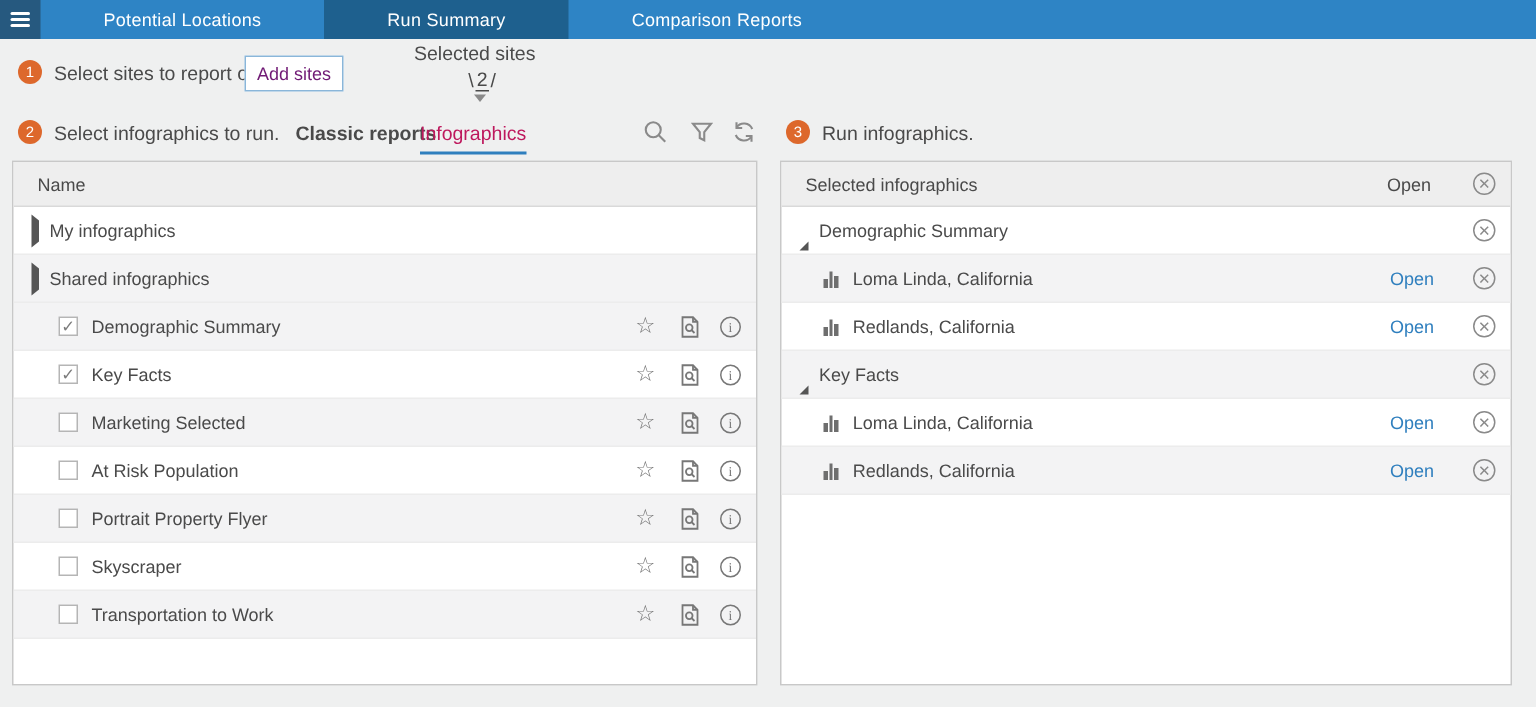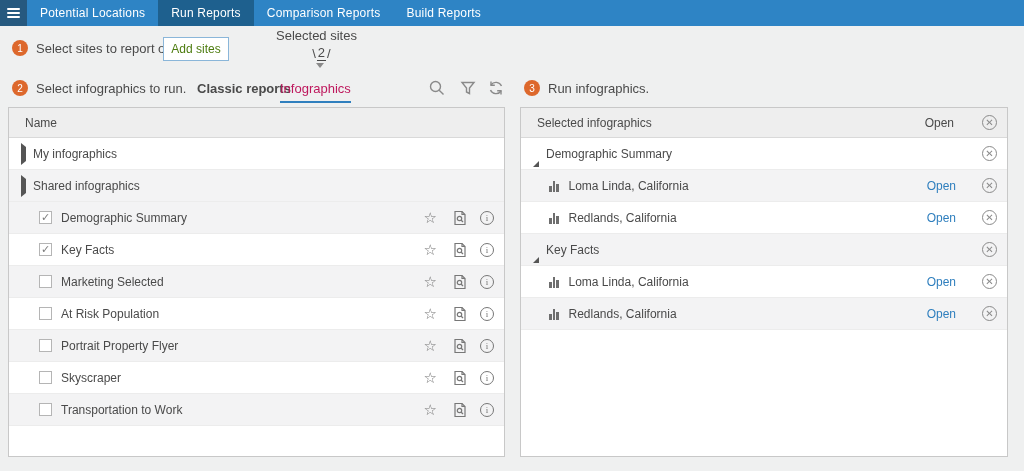--- a/index.html
+++ b/index.html
@@ -9,26 +9,26 @@
     background:#eff0f0;
     position:relative;
     overflow:hidden;
     color:#4a4a4a;
   }
   
   .topbar { position:absolute; left:0; top:0; width:1024px; height:26px; background:#2e84c5; display:flex; }
   .hamburger { width:27px; height:26px; background:#26597f; display:flex; align-items:center; justify-content:center; cursor:pointer; }
   .hamburger .lines { width:13px; }
   .hamburger .lines div { height:2px; background:#fff; margin:2px 0; border-radius:1px; }
-  .tab { height:26px; padding:0 13px; display:flex; align-items:center; color:#fff; font-size:12px; letter-spacing:.2px; cursor:pointer; }
+  .tab { height:26px; padding:0 42px; display:flex; align-items:center; color:#fff; font-size:12px; letter-spacing:.2px; cursor:pointer; }
   .tab.active { background:#1e608e; }
   
   .stepnum { position:absolute; width:16px; height:16px; border-radius:50%; background:#dd682c; color:#fff; font-size:10px; display:flex; align-items:center; justify-content:center; }
   .steplabel { position:absolute; font-size:13px; color:#4a4a4a; }
-  .btn-add { position:absolute; left:163px; top:37px; width:66px; height:24px; background:#fff; border:1px solid #8ab6d9; color:#4d7c0f; font-size:12px; display:flex; align-items:center; justify-content:center; cursor:pointer; }
+  .btn-add { position:absolute; left:163px; top:37px; width:66px; height:24px; background:#fff; border:1px solid #8ab6d9; color:#701a75; font-size:12px; display:flex; align-items:center; justify-content:center; cursor:pointer; }
   .sel-sites { position:absolute; left:276px; top:28px; font-size:13px; color:#4a4a4a; display:flex; align-items:center; gap:2px;flex-direction:column; }
   .site-count { display:inline-flex; align-items:flex-end; font-size:13px; margin-left:10px; color:#4a4a4a; }
   .site-count .num { border-bottom:1px solid #4a4a4a; padding:0 1px; margin:0 1px; }
   .caret { width:0; height:0; border-left:4px solid transparent; border-right:4px solid transparent; border-top:5px solid #8a8a8a; margin-left:8px; align-self:center; cursor:pointer; }
   .subtab { position:absolute; top:81px; font-size:13px; color:#4a4a4a; cursor:pointer; }
   .subtab.active { color:#be185d; padding-bottom:5px; border-bottom:2px solid #2f7fbe; }
   .toolicon { position:absolute; top:79px; width:18px; height:18px; cursor:pointer; }
   .toolicon svg { width:100%; height:100%; stroke:#8a8a8a; fill:none; stroke-width:1.4; }
   
   .panel { position:absolute; top:107px; background:#fff; border:1px solid #c8c8c8; overflow:hidden; }
@@ -59,23 +59,22 @@
 <div class="topbar">
   <div class="hamburger">
     <div class="lines">
         <div></div>
         <div></div>
         <div></div>
       </div>
   </div>
   <div id="tabs-container" style="display:flex;">
       <div class="tab">Potential Locations</div>
-      <div class="tab active">Run Reports</div>
+      <div class="tab active">Run Summary</div>
       <div class="tab">Comparison Reports</div>
-      <div class="tab">Build Reports</div>
     </div>
 </div>
 
 <div class="stepnum" style="left:12px; top:40px;">1</div>
 <div class="steplabel" style="left:36px; top:41px;">Select sites to report on.</div>
 <div class="btn-add">Add sites</div>
 <div class="sel-sites">
   <span>Selected sites</span>
   <span class="site-count">
     <span>\</span>

